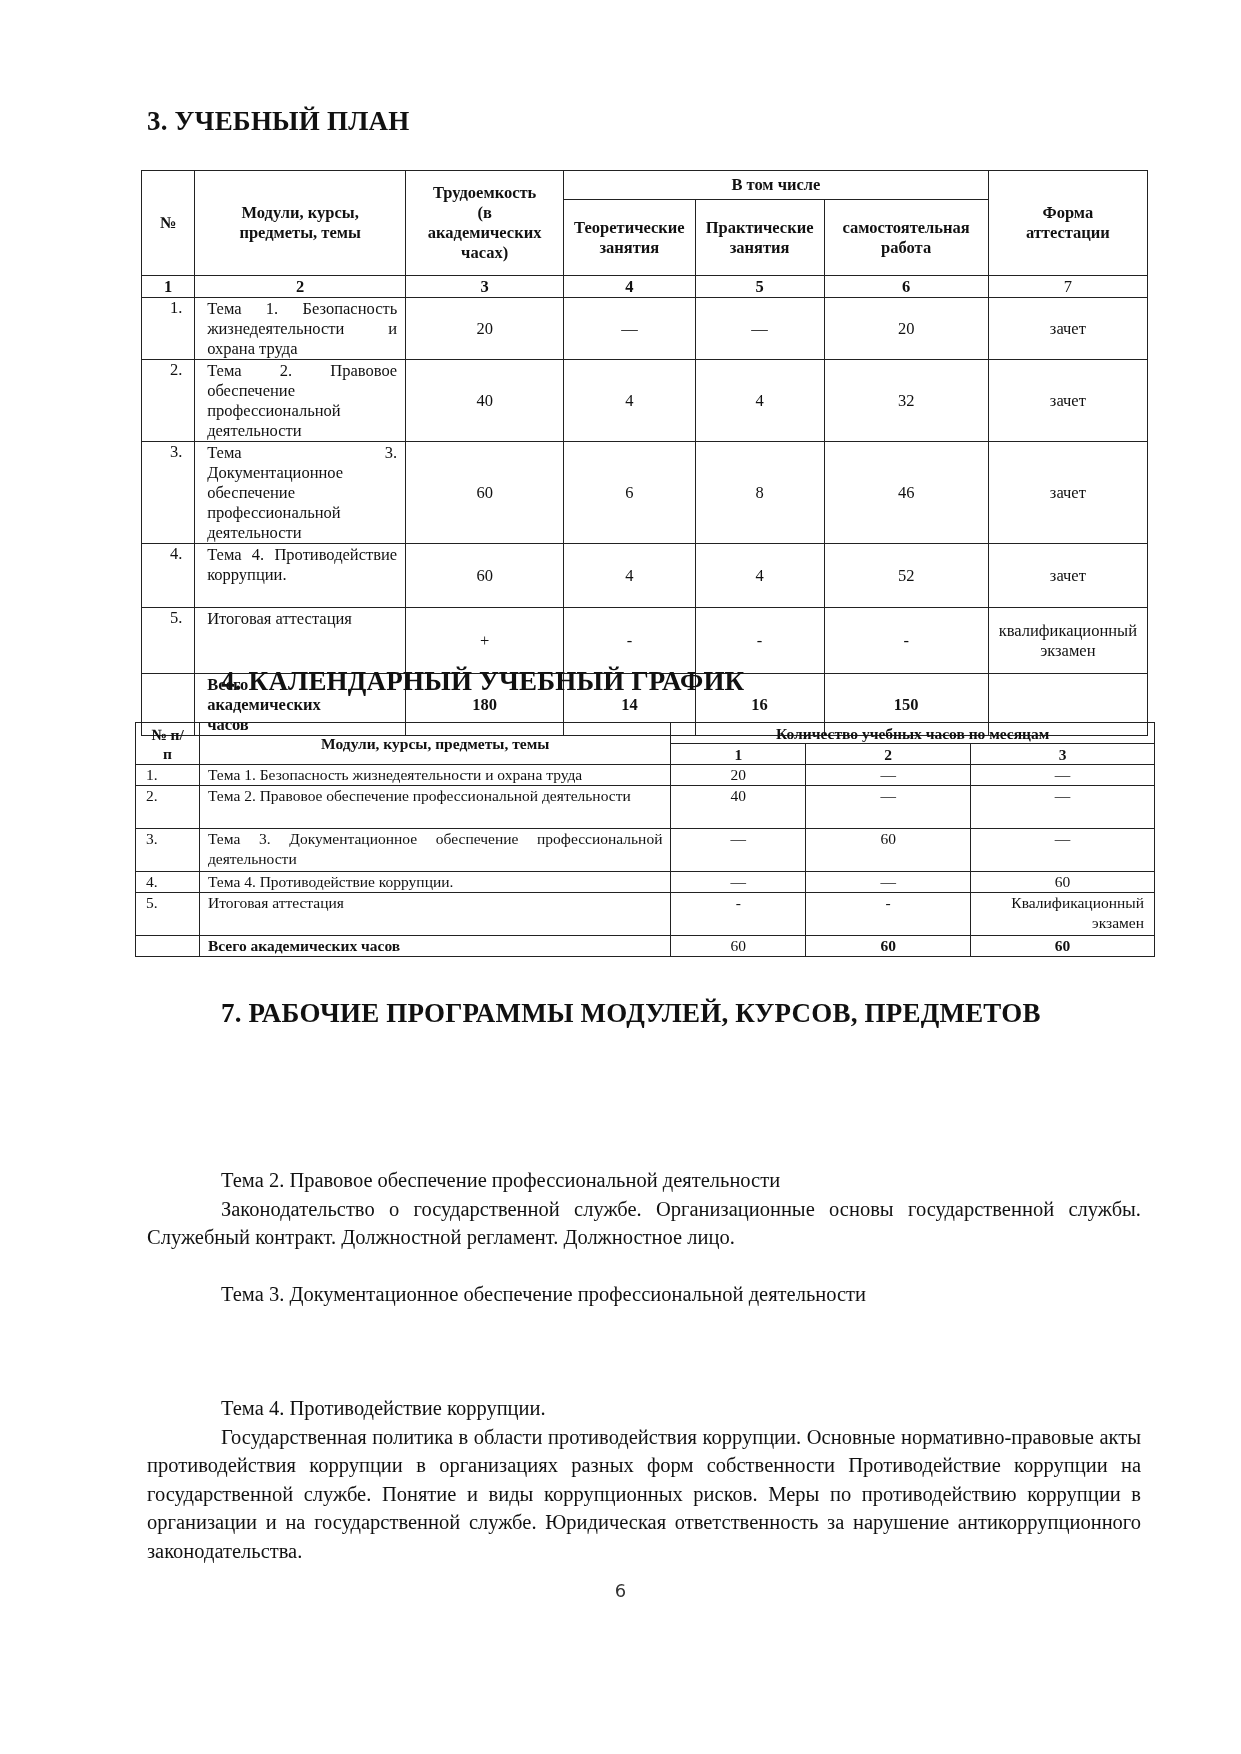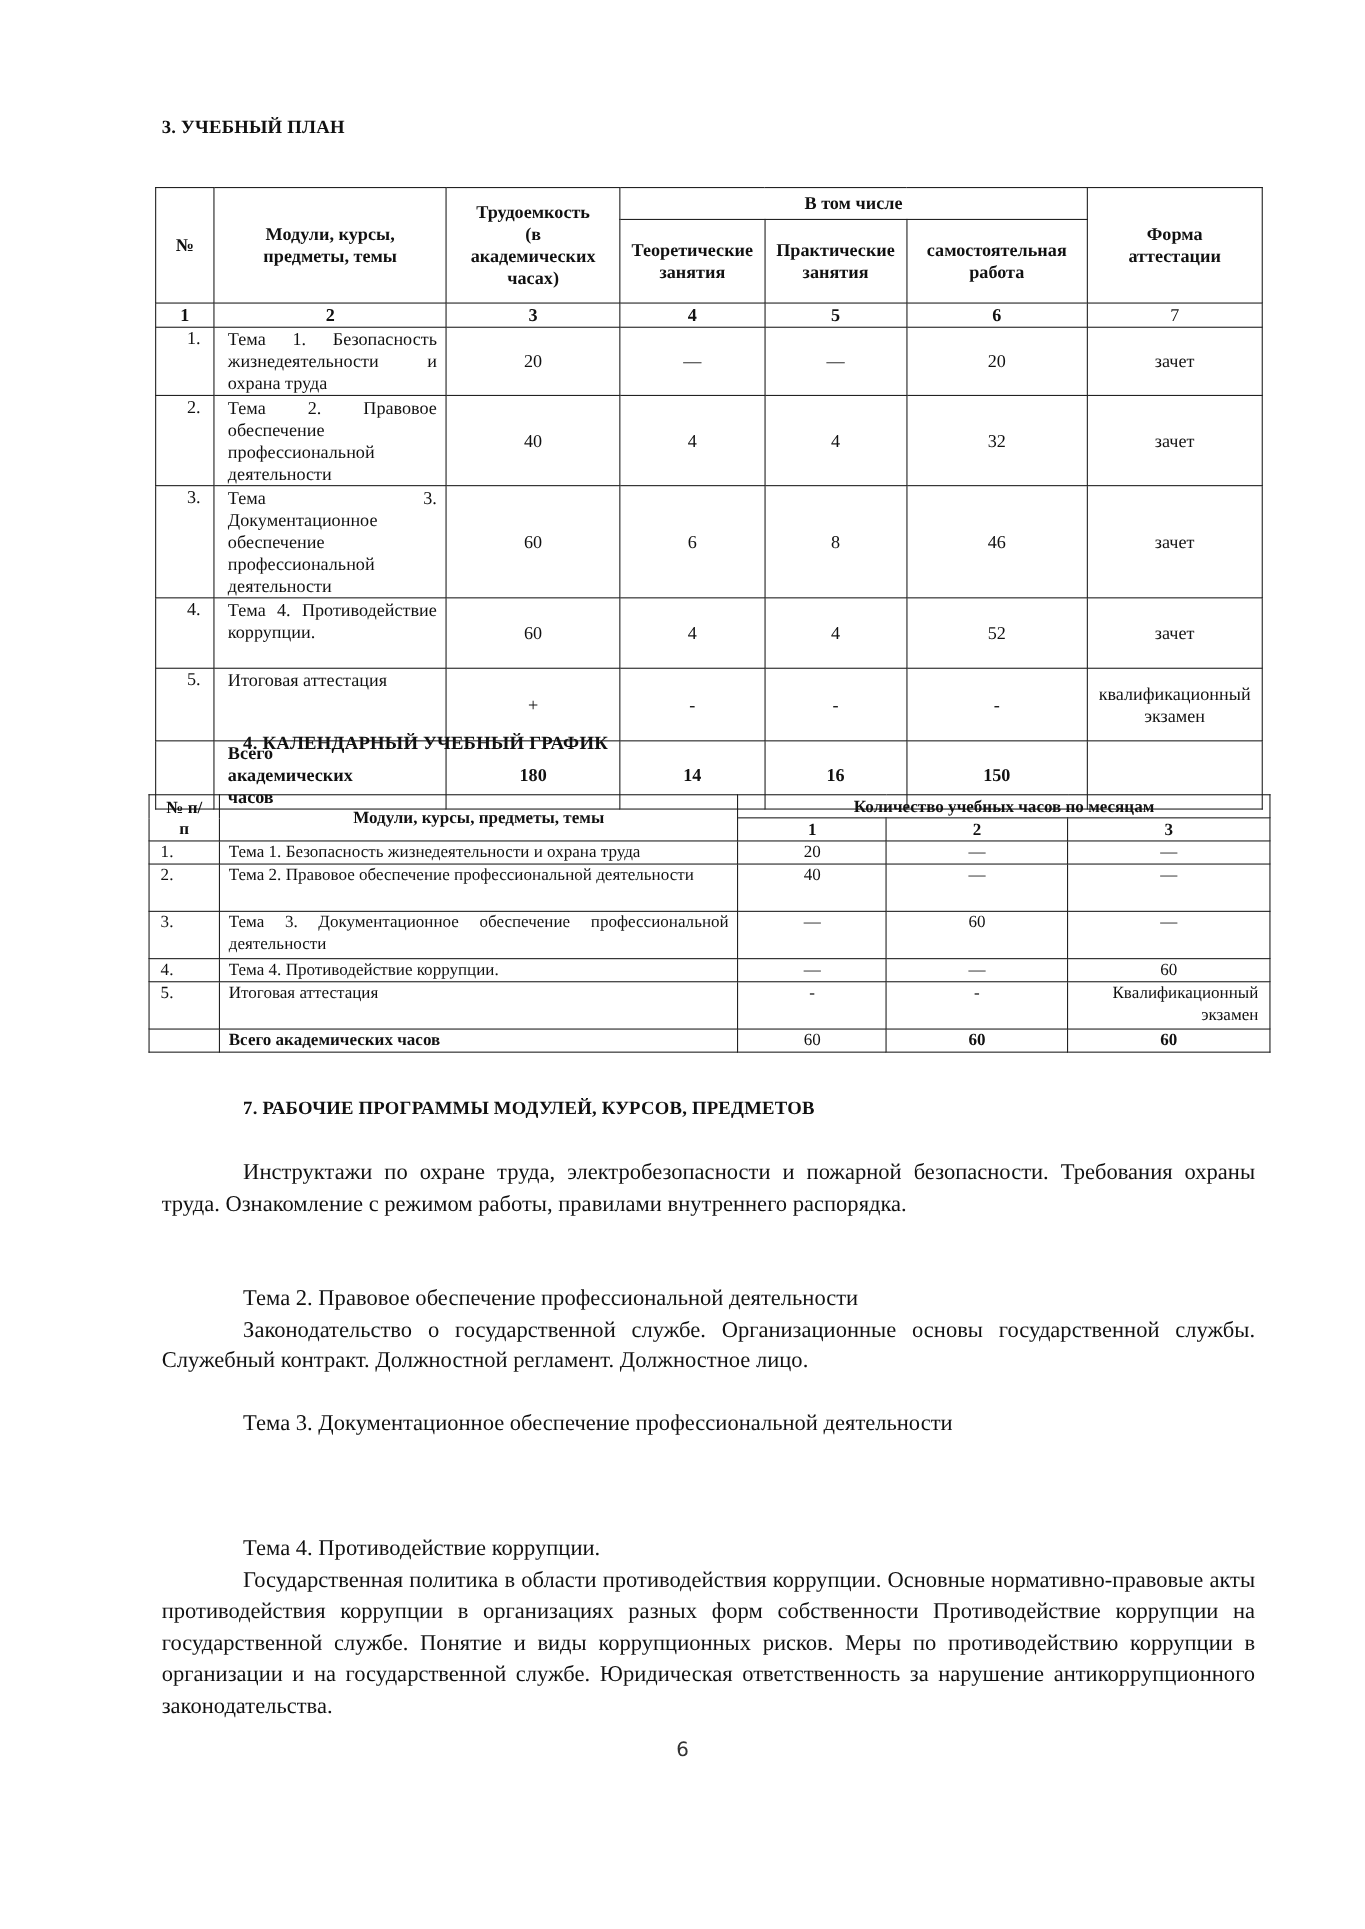--- a/index.html
+++ b/index.html
@@ -1,18 +1,18 @@
 <!DOCTYPE html>
 <html><head>
 <meta charset="utf-8">
 <style>
   html, body { margin: 0; padding: 0; background: #ffffff; }
   body { width: 1241px; height: 1754px; position: relative; overflow: hidden;
          font-family: "Liberation Serif", "DejaVu Serif", serif; color: #111; }
-  h2.sec { position: absolute; margin: 0; font-weight: bold; font-size: 17px; letter-spacing: 0.2px; }
+  h2.sec { position: absolute; margin: 0; font-weight: bold; font-size: 27px; letter-spacing: 0.2px; }
   table { border-collapse: collapse; position: absolute; }
   td, th { border: 1px solid #222; padding: 0 4px; vertical-align: middle; line-height: 20px; }
   .t1 { left: 141px; top: 170px; width: 1007px; font-size: 16.5px; }
   .t1 th { font-weight: bold; text-align: center; }
   .t1 td.c { text-align: center; }
   .t1 td.l { text-align: justify; vertical-align: top; padding: 1px 8px 0 12px; }
   .t1 td.n { vertical-align: top; text-align: left; padding-left: 28px; }
   .t1 .b { font-weight: bold; }
   .t2 { left: 135px; top: 722px; width: 1020px; font-size: 15.5px; }
   .t2 th { font-weight: bold; text-align: center; line-height: 19px; }
@@ -182,21 +182,20 @@
     <td class="c">60</td>
     <td class="c b">60</td>
     <td class="c b">60</td>
   </tr>
 </tbody>
   </table>
 
 <h2 class="sec" style="left:221px; top:998px;">7. РАБОЧИЕ ПРОГРАММЫ МОДУЛЕЙ, КУРСОВ, ПРЕДМЕТОВ</h2>
 
 <div class="para" style="top:1052px;">
-  <p>Инструктажи по охране труда, электробезопасности и пожарной безопасности. Требования охраны труда. Ознакомление с режимом работы, правилами внутреннего распорядка.</p>
 </div>
 <div class="para" style="top:1166px;">
   <p>Тема 2. Правовое обеспечение профессиональной деятельности</p>
   <p>Законодательство о государственной службе. Организационные основы государственной службы. Служебный контракт. Должностной регламент. Должностное лицо.</p>
 </div>
 <div class="para" style="top:1280px;">
   <p>Тема 3. Документационное обеспечение профессиональной деятельности</p>
 </div>
 <div class="para" style="top:1394px;">
   <p>Тема 4. Противодействие коррупции.</p>

